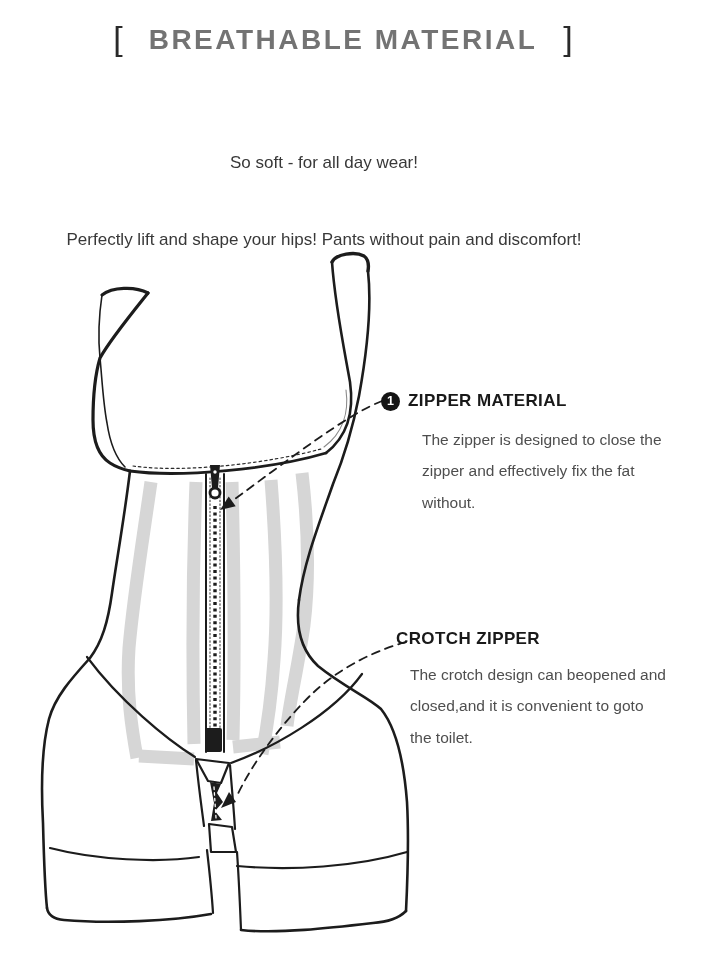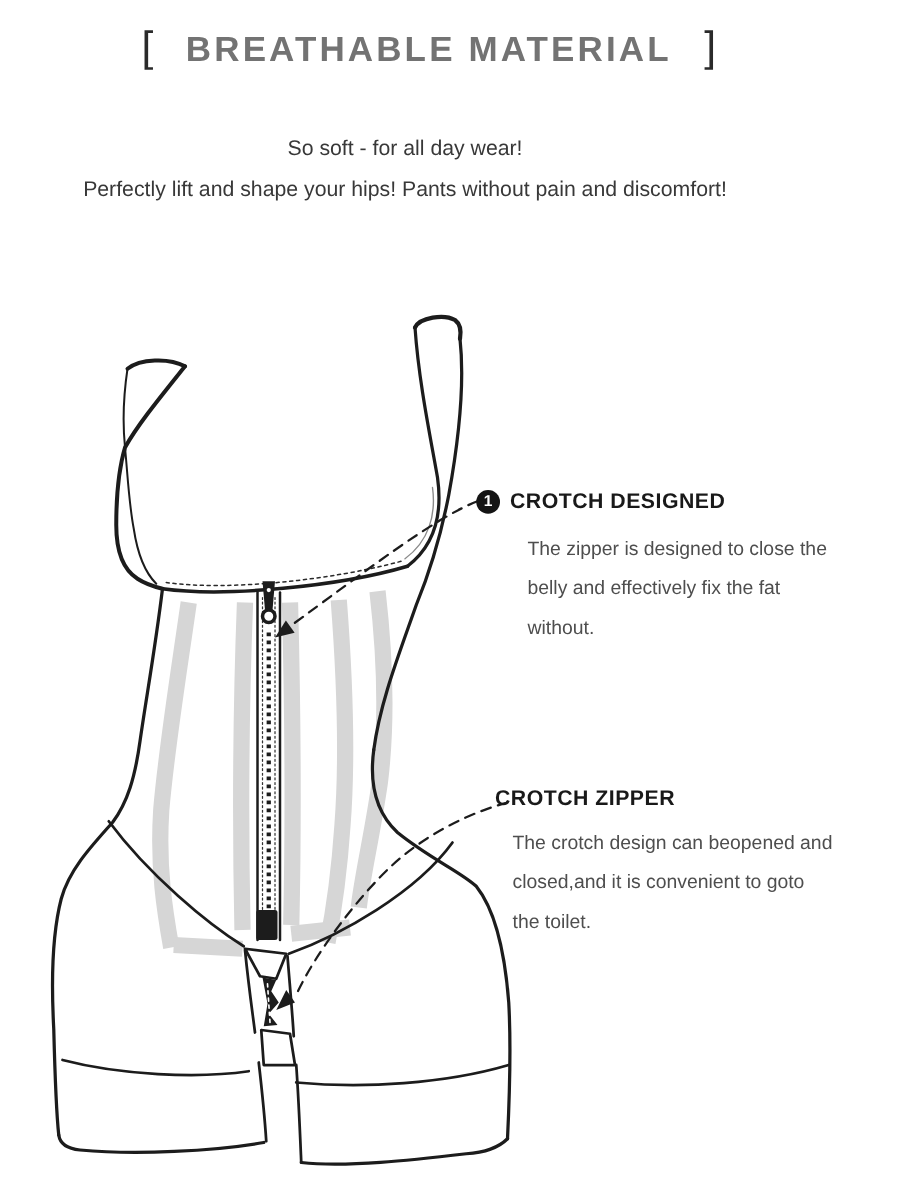--- a/index.html
+++ b/index.html
@@ -21,21 +21,21 @@
   .bracket.right{margin-left:26px;}
   .title-text{
     font-size:28px;font-weight:700;color:#737373;letter-spacing:2.5px;
     line-height:40px;white-space:nowrap;
   }
   
   .intro{
     position:absolute;left:0;top:103px;width:648px;text-align:center;
     font-size:17px;color:#383838;line-height:32.5px;
   }
-  .intro div{white-space:nowrap;}
+  .intro div{white-space:nowrap;margin-top:44px;}
   
   .ann-header{
     position:absolute;display:flex;align-items:center;
   }
   .ann1-header{left:381px;top:391px;}
   .ann2-header{left:396px;top:629px;}
   .step-badge{
     width:19px;height:19px;border-radius:50%;background:#141414;color:#ffffff;
     font-size:12.5px;font-weight:700;display:flex;align-items:center;
     justify-content:center;margin-right:8px;flex:0 0 auto;
@@ -130,25 +130,25 @@
     <span class="bracket right">]</span>
   </div>
 
   <div class="intro">
     <div>So soft - for all day wear!</div>
     <div>Perfectly lift and shape your hips! Pants without pain and discomfort!</div>
   </div>
 
   <div class="ann-header ann1-header">
     <span class="step-badge">1</span>
-    <span class="ann-heading">CROTCH DESIGNED</span>
+    <span class="ann-heading">ZIPPER MATERIAL</span>
   </div>
   <div class="ann-body ann1-body">
     <div>The zipper is designed to close the</div>
-    <div>belly and effectively fix the fat</div>
+    <div>zipper and effectively fix the fat</div>
     <div>without.</div>
   </div>
 
   <div class="ann-header ann2-header">
     <span class="ann-heading">CROTCH ZIPPER</span>
   </div>
   <div class="ann-body ann2-body">
     <div>The crotch design can beopened and</div>
     <div>closed,and it is convenient to goto</div>
     <div>the toilet.</div>

